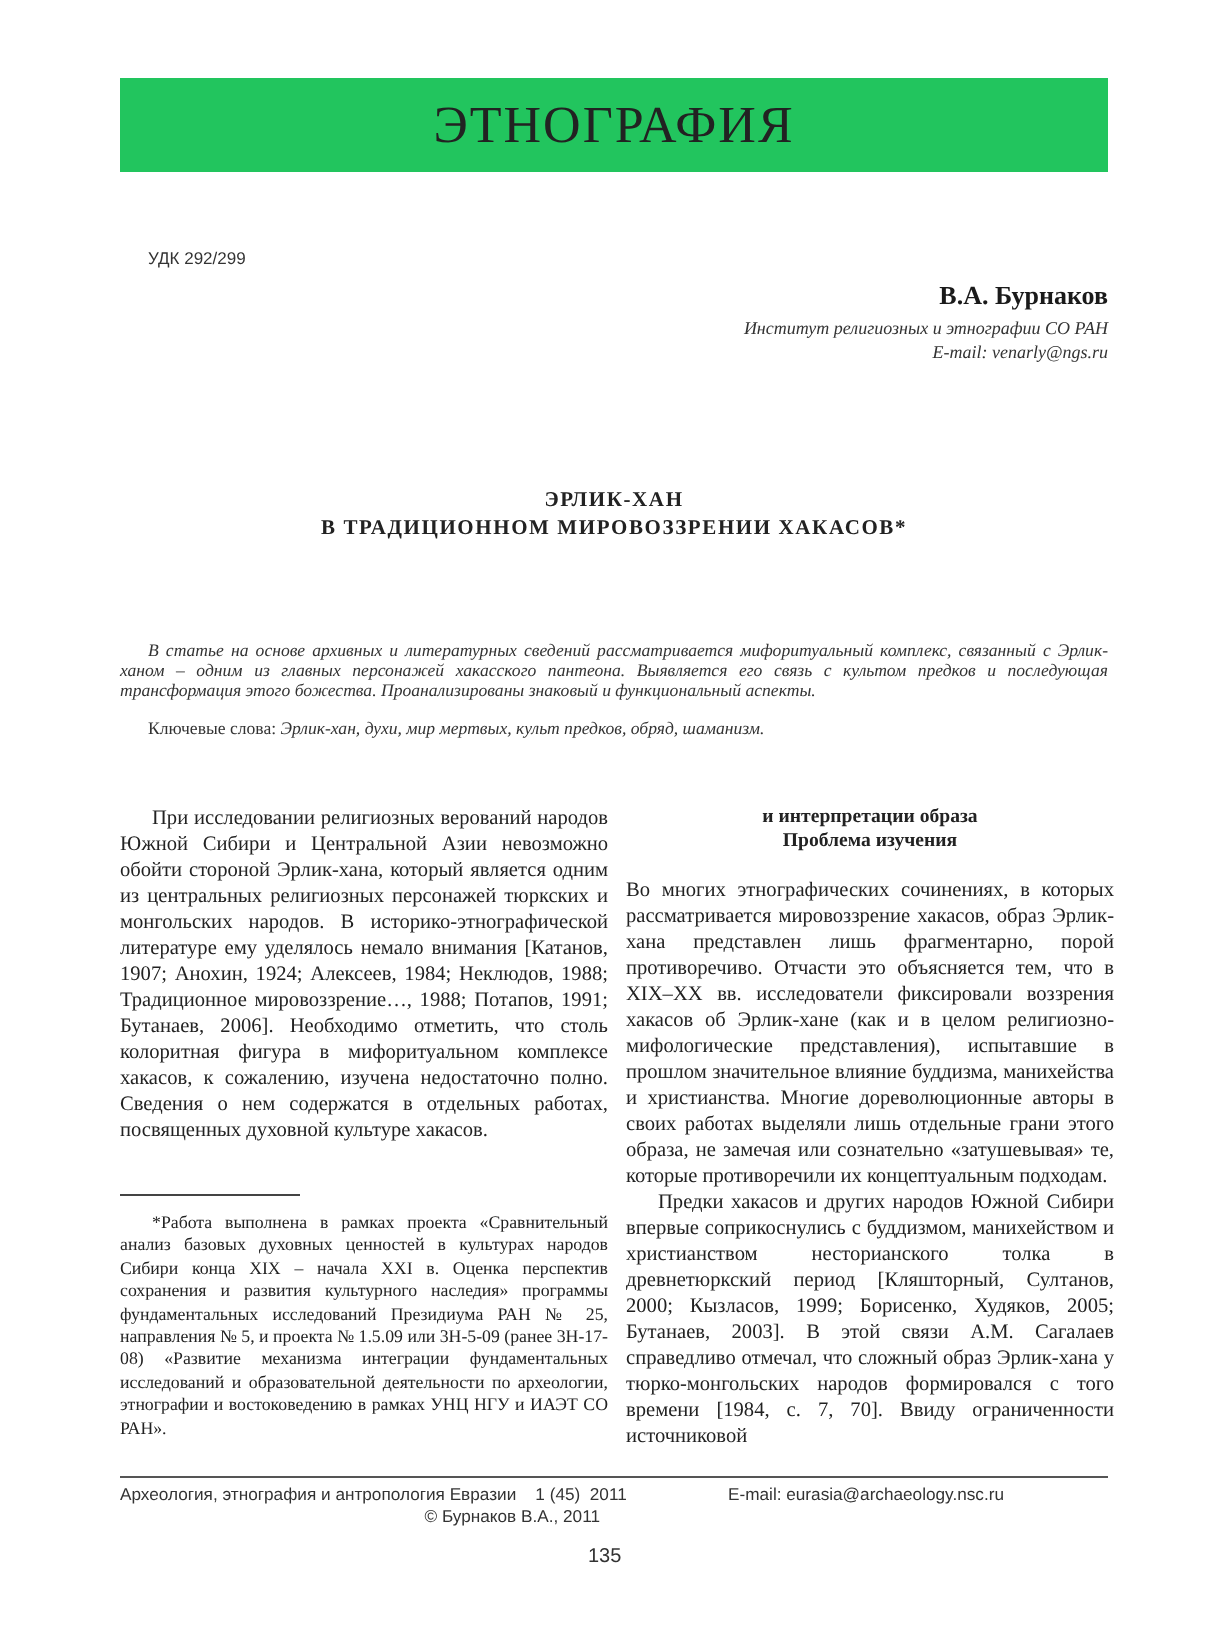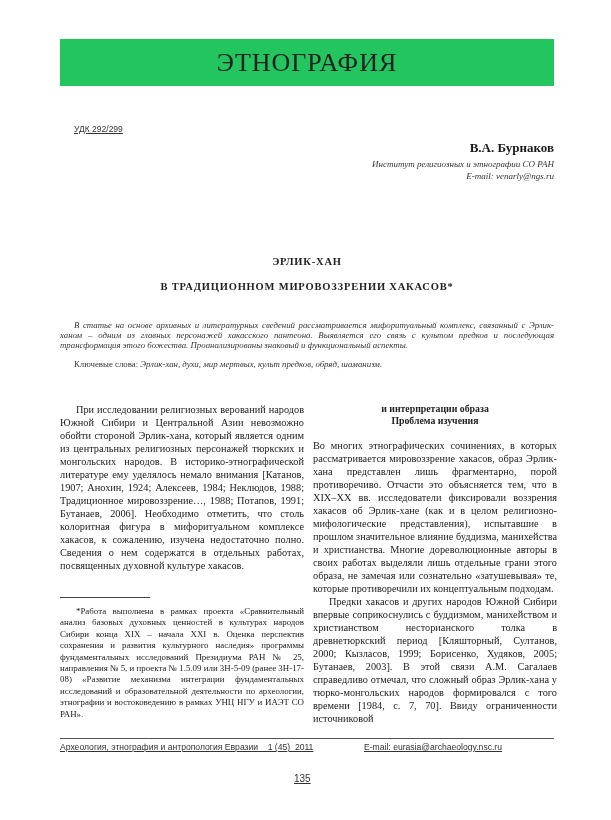--- a/index.html
+++ b/index.html
@@ -1,38 +1,38 @@
 <!DOCTYPE html>
 <html><head>
 <meta charset="utf-8">
 <style>
   html, body { margin: 0; padding: 0; background: #ffffff; }
   body { width: 611px; height: 820px; position: relative; overflow: hidden; color: #1a1a1a; }
-  .sans { font-family: "Liberation Sans", "DejaVu Sans", sans-serif; text-decoration: underline; }
+  .sans { font-family: "Liberation Sans", "DejaVu Sans", sans-serif; }
 
   .section-band {
     position: absolute; left: 60px; top: 39px; width: 494px; height: 47px;
     background: #22c55e;
     display: flex; align-items: center; justify-content: center;
   }
   .section-title {
     font-family: "Liberation Serif", "DejaVu Serif", serif;
     font-size: 26px; letter-spacing: 1px; color: #222;
   }
 
   .udc { position: absolute; left: 74px; top: 124px; font-size: 8.5px; color: #333; }
 
   .author-block { position: absolute; right: 57px; top: 140px; text-align: right; }
   .author-name { font-family: "Liberation Serif", serif; font-weight: bold; font-size: 13px; margin-bottom: 3px; }
   .affil { font-family: "Liberation Serif", serif; font-style: italic; font-size: 9px; line-height: 11.5px; color: #333; }
 
   .title-block { position: absolute; left: 60px; width: 494px; top: 244px; text-align: center; }
   .article-title {
     font-family: "Liberation Serif", serif; font-weight: bold; font-size: 10.5px;
-    letter-spacing: 0.8px; line-height: 14px; color: #222; margin-top: 11px;
+    letter-spacing: 0.8px; line-height: 14px; color: #222;
   }
 
   .abstract {
     position: absolute; left: 60px; width: 494px; top: 320px;
     font-family: "Liberation Serif", serif; font-style: italic; font-size: 8.8px;
     line-height: 10px; color: #333; text-align: justify; text-indent: 14px;
   }
   .keywords {
     position: absolute; left: 74px; width: 480px; top: 359px;
     font-family: "Liberation Serif", serif; font-size: 8.8px; color: #333;
@@ -104,15 +104,16 @@
   <p>Во многих этнографических сочинениях, в которых рассматривается мировоззрение хакасов, образ Эрлик-хана представлен лишь фрагментарно, порой противоречиво. Отчасти это объясняется тем, что в XIX–XX вв. исследователи фиксировали воззрения хакасов об Эрлик-хане (как и в целом религиозно-мифологические представления), испытавшие в прошлом значительное влияние буддизма, манихейства и христианства. Многие дореволюционные авторы в своих работах выделяли лишь отдельные грани этого образа, не замечая или сознательно «затушевывая» те, которые противоречили их концептуальным подходам.</p>
   <p class="indent">Предки хакасов и других народов Южной Сибири впервые соприкоснулись с буддизмом, манихейством и христианством несторианского толка в древнетюркский период [Кляшторный, Султанов, 2000; Кызласов, 1999; Борисенко, Худяков, 2005; Бутанаев, 2003]. В этой связи А.М. Сагалаев справедливо отмечал, что сложный образ Эрлик-хана у тюрко-монгольских народов формировался с того времени [1984, с. 7, 70]. Ввиду ограниченности источниковой</p>
 </div>
 
 <div class="fn-rule"></div>
 <div class="footnote">*Работа выполнена в рамках проекта «Сравнительный анализ базовых духовных ценностей в культурах народов Сибири конца XIX – начала XXI в. Оценка перспектив сохранения и развития культурного наследия» программы фундаментальных исследований Президиума РАН № 25, направления № 5, и проекта № 1.5.09 или 3Н-5-09 (ранее 3Н-17-08) «Развитие механизма интеграции фундаментальных исследований и образовательной деятельности по археологии, этнографии и востоковедению в рамках УНЦ НГУ и ИАЭТ СО РАН».</div>
 
 <div class="footer-rule"></div>
 <div class="footer-journal sans">
   <div style="white-space: pre;">Археология, этнография и антропология Евразии    1 (45)  2011</div>
+  <div>© Бурнаков В.А., 2011</div>
 </div>
 <div class="footer-email sans">E-mail: eurasia@archaeology.nsc.ru</div>
 <div class="page-number sans">135</div>
 
 </body></html>

